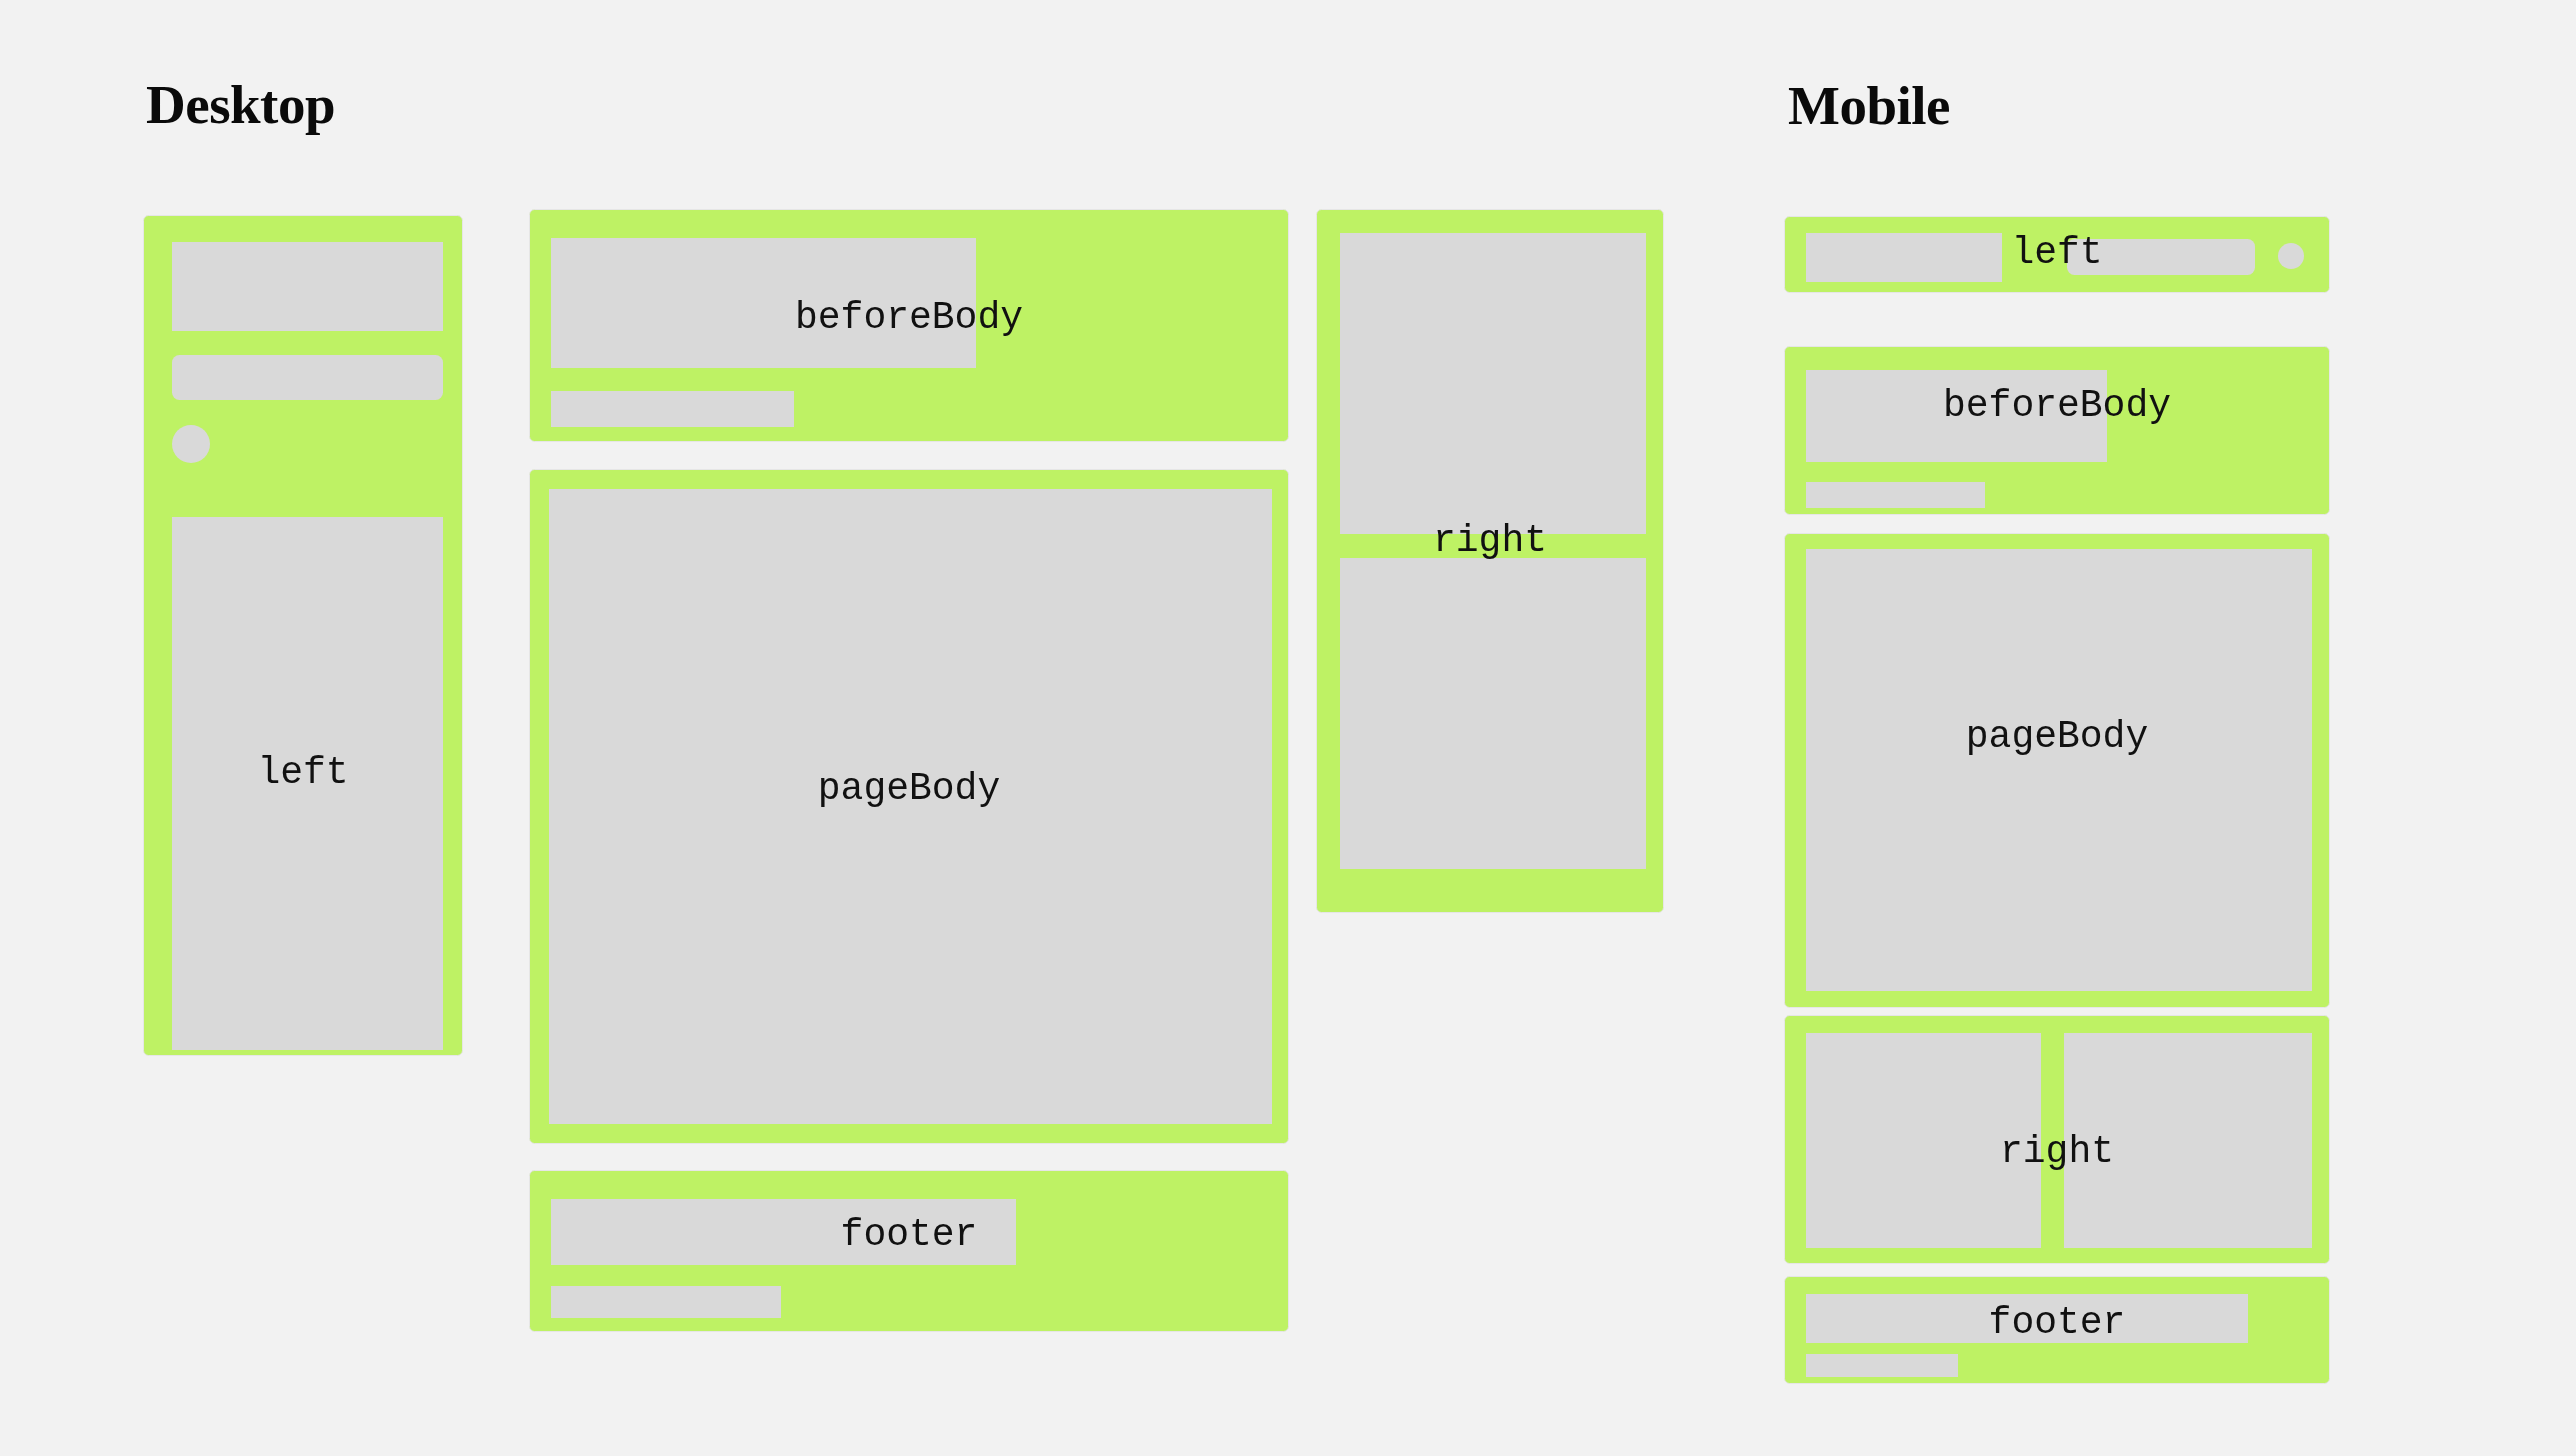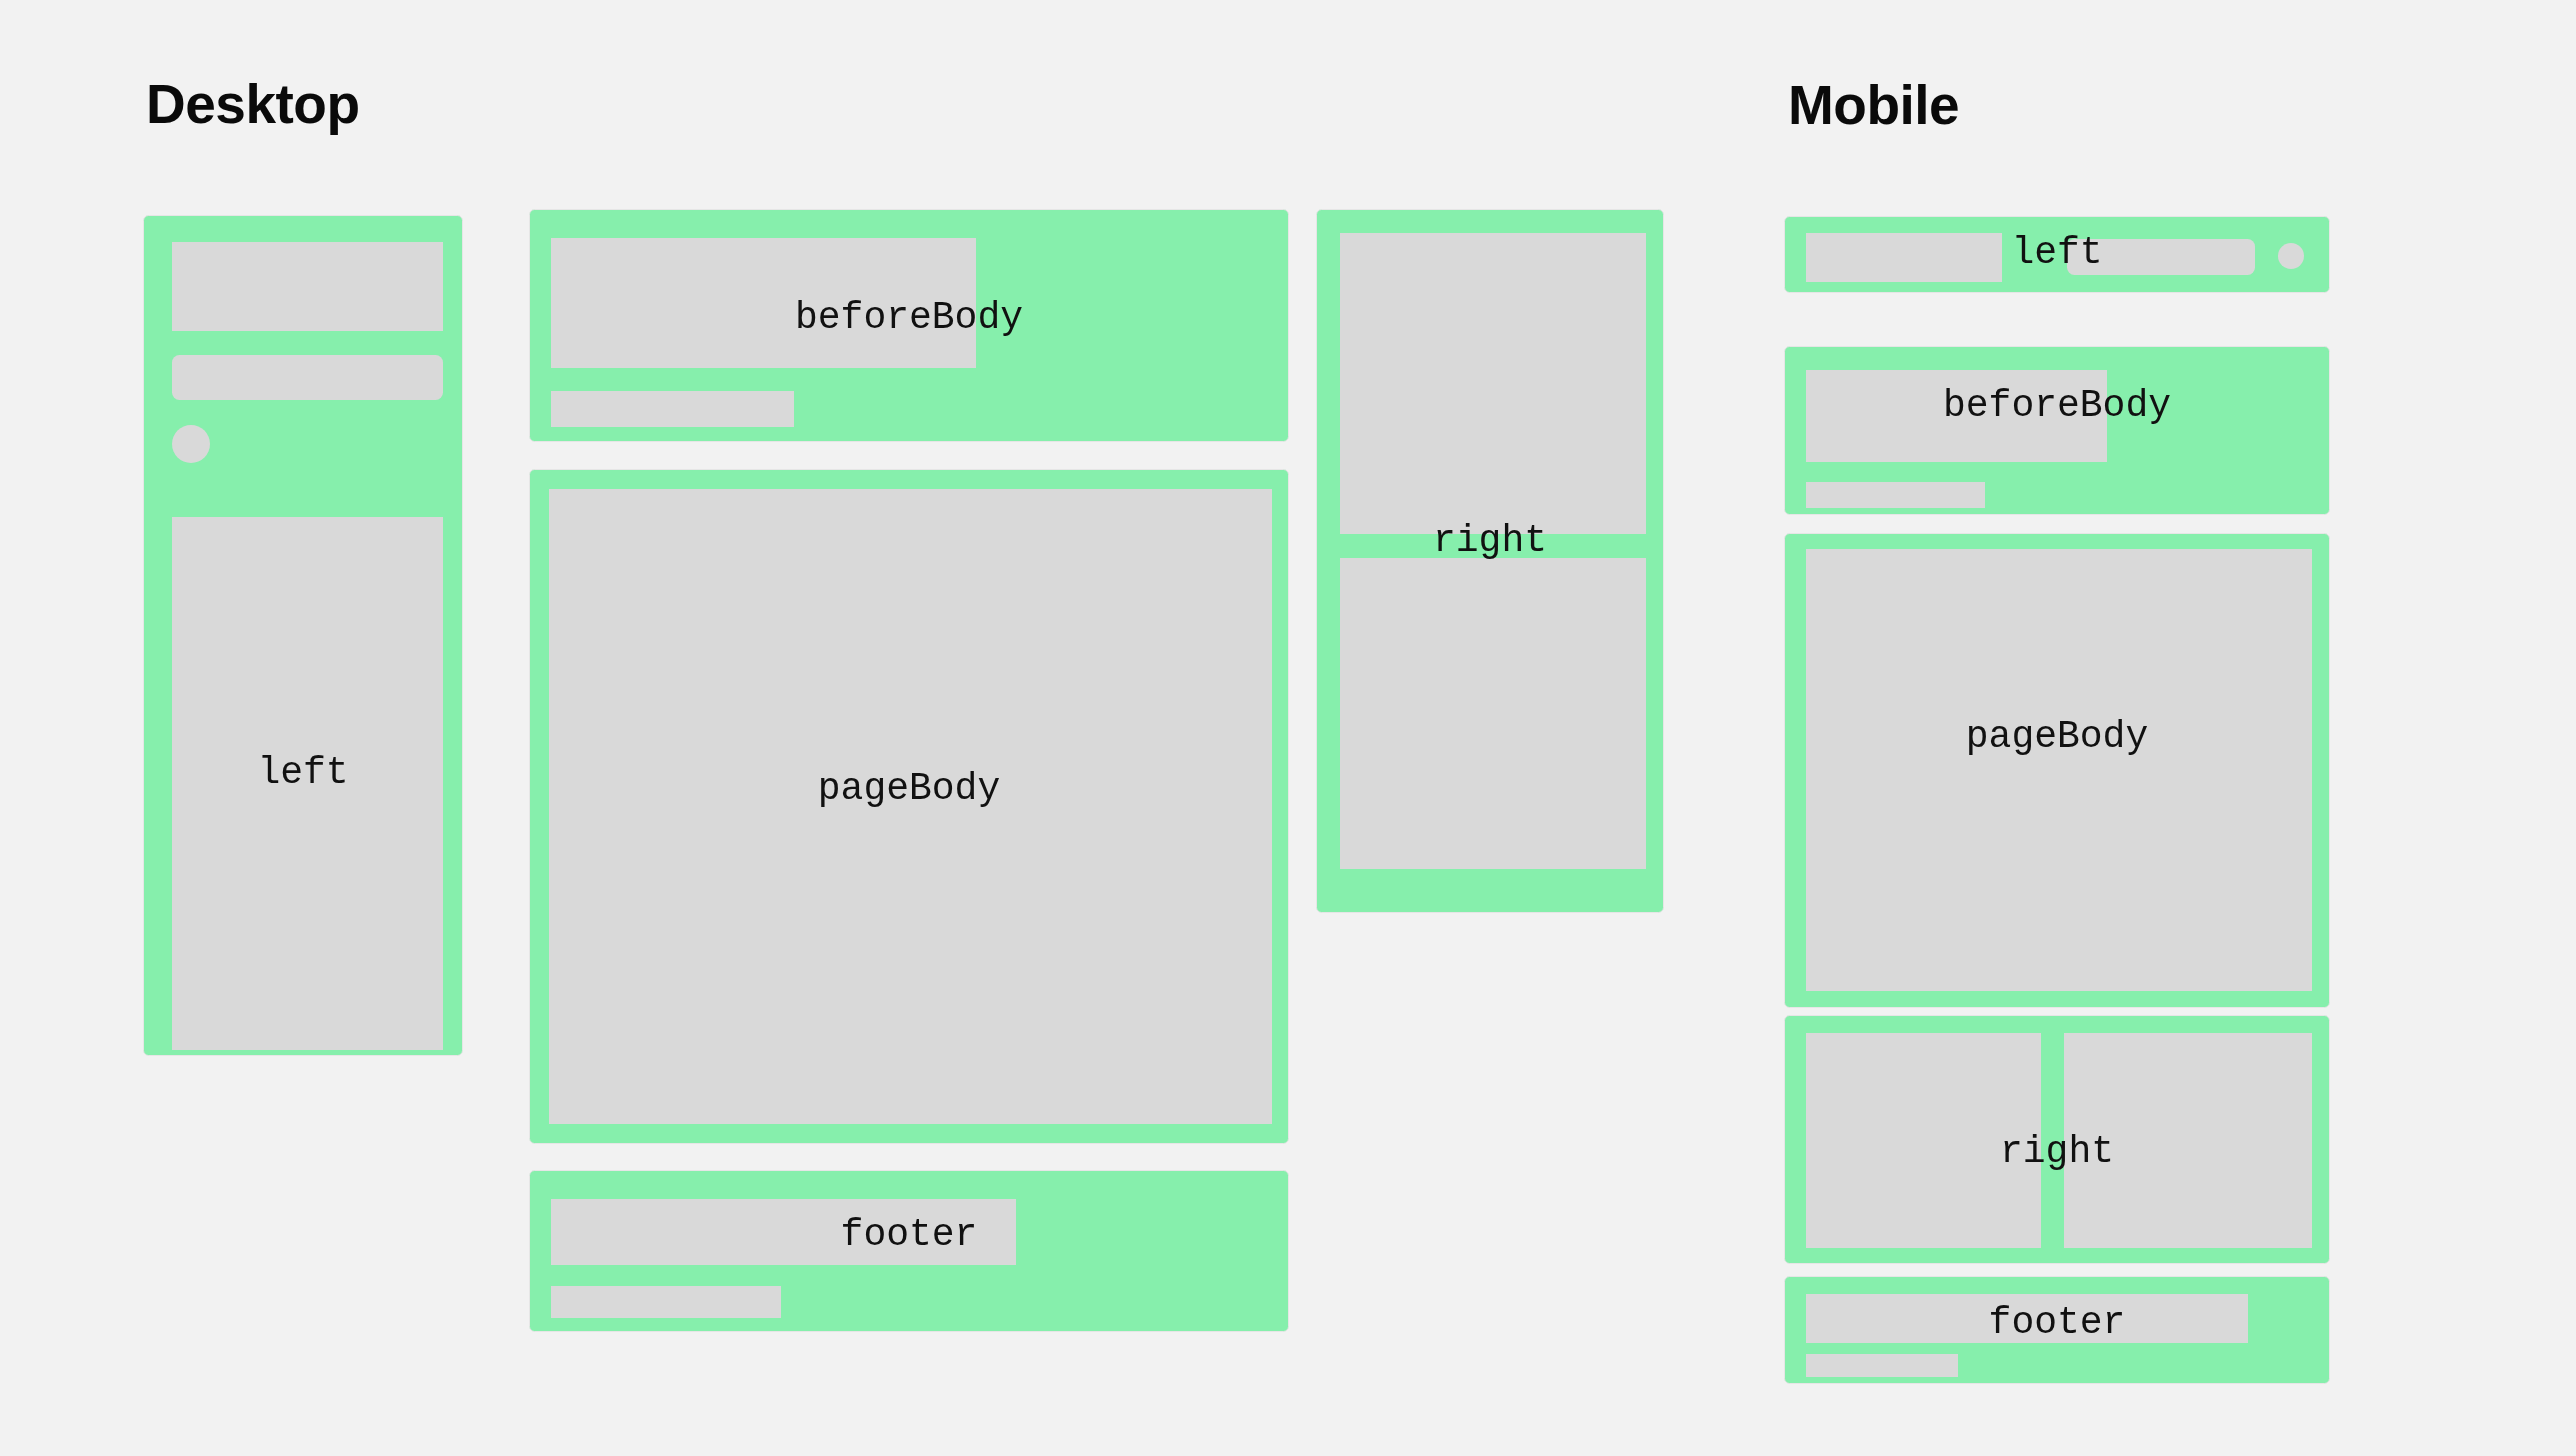--- a/index.html
+++ b/index.html
@@ -11,36 +11,36 @@
     height: 1456px;
     background: #f2f2f2;
     font-family: "Liberation Sans", sans-serif;
     overflow: hidden;
     position: relative;
   }
 
   
   .heading {
     position: absolute;
-    font-family: Liberation Sans, sans-serif;
+    font-family: Liberation Serif, serif;
     font-weight: bold;
     font-size: 55px;
     line-height: 1;
     color: #0a0a0a;
     letter-spacing: -0.5px;
     white-space: nowrap;
   }
   #heading-desktop { left: 146px; top: 77px; }
   #heading-mobile  { left: 1788px; top: 78px; }
 
   
   .panel {
     position: absolute;
     box-sizing: border-box;
-    background: #86efac;
+    background: #bef264;
     border: 1.9px solid #e6e6e6;
     border-radius: 5.6px;
     overflow: hidden;
   }
   .panel-inner {
     position: relative;
     width: 100%;
     height: 100%;
   }
 

